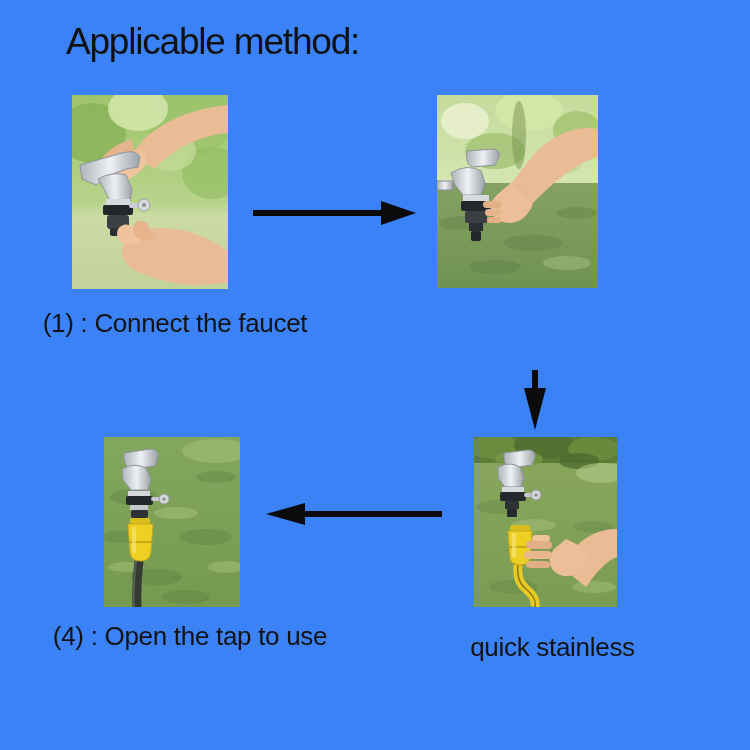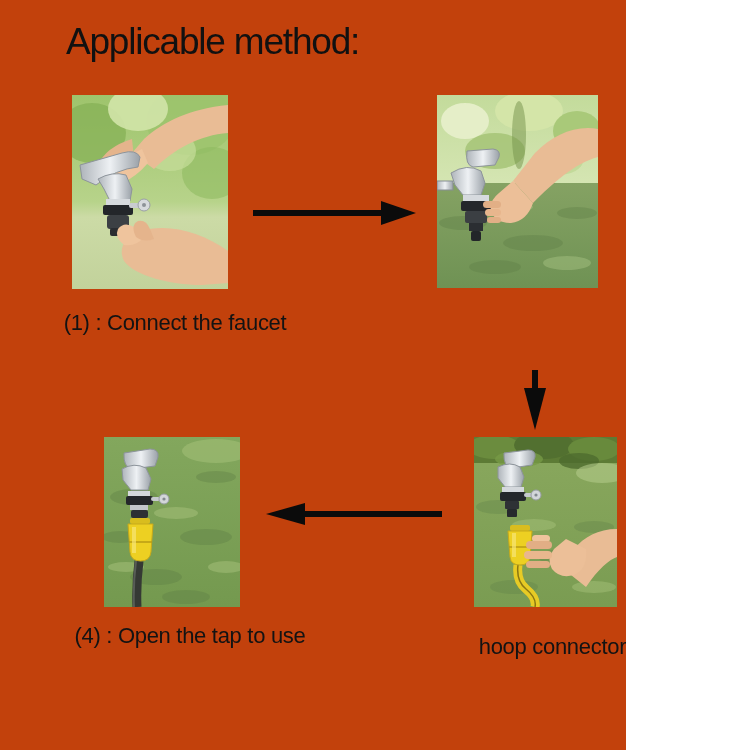--- a/index.html
+++ b/index.html
@@ -1,31 +1,31 @@
 <!DOCTYPE html>
 <html><head>
 <meta charset="utf-8">
 <style>
   html,body{margin:0;padding:0;background:#ffffff;}
   .canvas{
-    position:relative;width:626px;height:750px;background:#c2410c;overflow:hidden;
+    position:relative;width:750px;height:750px;background:#3b82f6;overflow:hidden;
     font-family:"Liberation Sans", sans-serif;color:#111111;
   }
   .title{
     position:absolute;left:66px;top:20px;margin:0;
     font-size:37px;font-weight:400;letter-spacing:-1.2px;line-height:1.2;color:#111111;
   }
   .photo{position:absolute;margin:0;padding:0;}
   .photo svg{display:block;}
   .photo-1{left:72px;top:95px;width:156px;height:194px;}
   .photo-2{left:437px;top:95px;width:161px;height:193px;}
   .photo-3{left:474px;top:437px;width:143px;height:170px;}
   .photo-4{left:104px;top:437px;width:136px;height:170px;}
   .caption{
-    position:absolute;text-align:center;font-size:22px;line-height:40px;
+    position:absolute;text-align:center;font-size:26px;line-height:40px;
     letter-spacing:-0.3px;color:#131313;white-space:nowrap;
   }
   .caption-1{left:25px;top:303px;width:300px;}
   .caption-2{left:390px;top:294px;width:330px;}
   .caption-3{left:405px;top:627px;width:295px;}
   .caption-4{left:40px;top:616px;width:300px;}
   .nudge-left{margin-left:-50px;}
   .arrow{position:absolute;}
   .arrow-1{left:250px;top:198px;}
   .arrow-2{left:523px;top:368px;}
@@ -219,21 +219,21 @@
   </figure>
 
   <div class="caption caption-1">
     <div>(1) : Connect the faucet</div>
   </div>
 
   <div class="caption caption-2">
   </div>
 
   <div class="caption caption-3">
-    <div>hoop connector</div>
+    <div>quick stainless</div>
   </div>
 
   <div class="caption caption-4">
     <div>(4) : Open the tap to use</div>
   </div>
 
   <svg class="arrow arrow-1" width="168" height="30" viewBox="0 0 168 30">
     <line x1="3" y1="15" x2="133" y2="15" stroke="#0b0b0b" stroke-width="6"></line>
     <polygon points="131,3 166,15 131,27" fill="#0b0b0b"></polygon>
   </svg>

